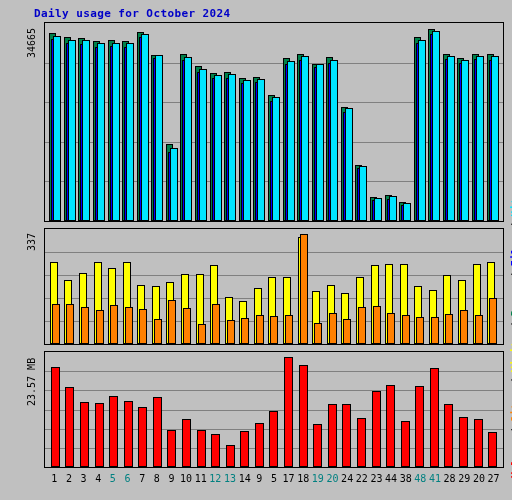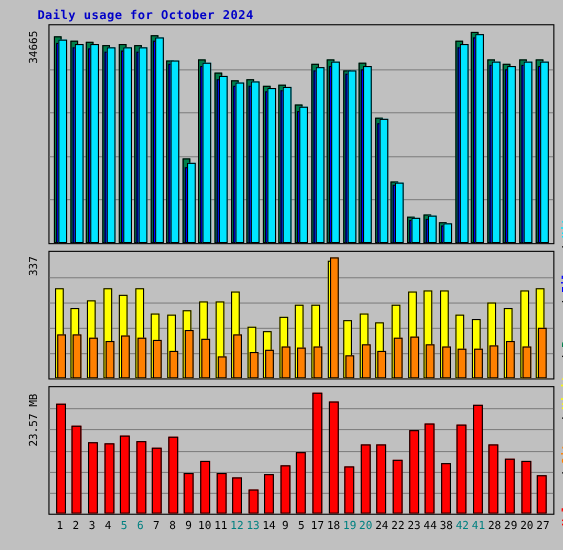--- a/index.html
+++ b/index.html
@@ -794,21 +794,21 @@
       <div class="xtick">5</div>
       <div class="xtick">17</div>
       <div class="xtick">18</div>
       <div class="xtick weekend">19</div>
       <div class="xtick weekend">20</div>
       <div class="xtick">24</div>
       <div class="xtick">22</div>
       <div class="xtick">23</div>
       <div class="xtick">44</div>
       <div class="xtick">38</div>
-      <div class="xtick weekend">42</div>
+      <div class="xtick weekend">48</div>
       <div class="xtick weekend">41</div>
       <div class="xtick">28</div>
       <div class="xtick">29</div>
       <div class="xtick">20</div>
       <div class="xtick">27</div>
     </div>
 
 </div>
 
 </body></html>

